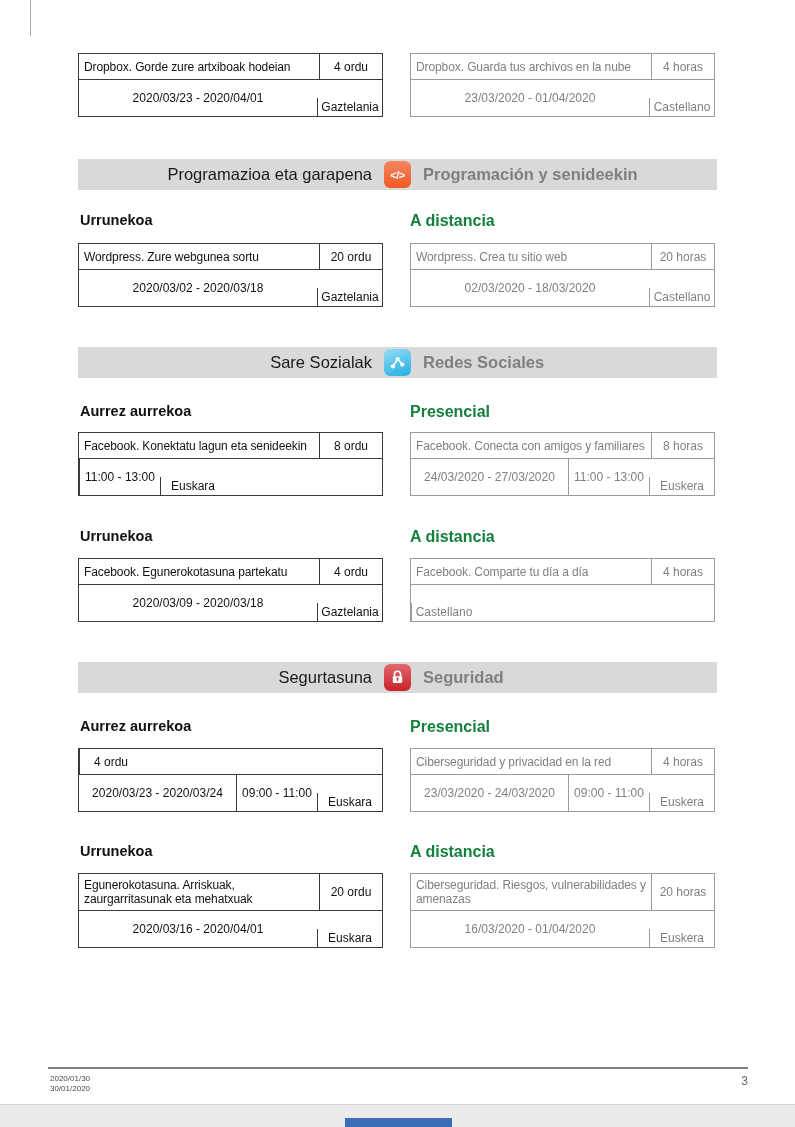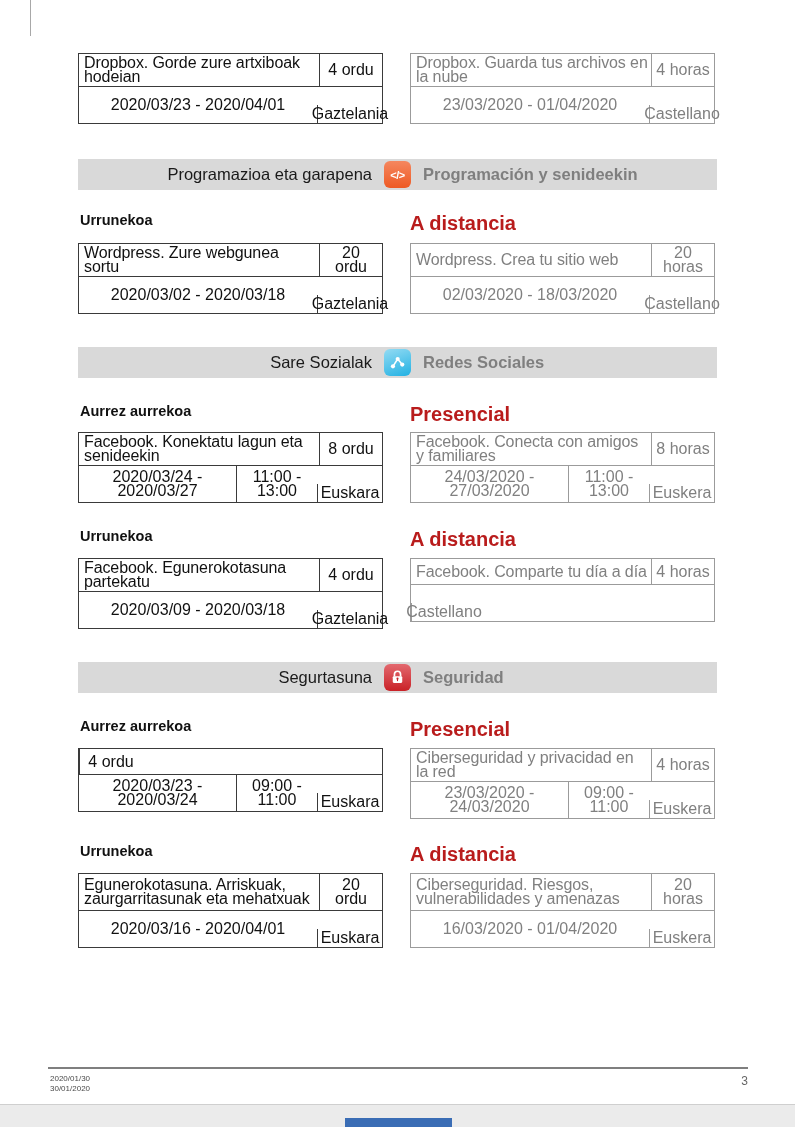--- a/index.html
+++ b/index.html
@@ -8,21 +8,21 @@
   .page { position:relative; width:795px; height:1127px; background:#ffffff; overflow:hidden; }
 
   
   .pair { position:absolute; left:78px; width:639px; }
   .ctable { position:absolute; top:0; width:305px; background:#fff; border:1px solid #3a3a3a; }
   .ctable.eu { left:0; color:#111111; }
   .ctable.es { left:332px; border-color:#9b9b9b; color:#808080; }
   .tr { display:flex; align-items:stretch; min-height:25px; }
   .tr + .tr { border-top:1px solid #3a3a3a; }
   .es .tr + .tr { border-top-color:#9b9b9b; }
-  .td { display:flex; align-items:center; justify-content:center; font-size:16px; line-height:14px; padding:2px 4px; text-align:center; }
+  .td { display:flex; align-items:center; justify-content:center; font-size:12px; line-height:14px; padding:2px 4px; text-align:center; }
   .td.title { flex:1; justify-content:flex-start; text-align:left; padding:2px 3px 2px 5px; letter-spacing:-0.1px; }
   .td.hours { width:63px; border-left:1px solid #3a3a3a; }
   .td.dates { flex:1; }
   .td.time  { width:81px; border-left:1px solid #3a3a3a; }
   .td.lang  { width:65px; border-left:1px solid #3a3a3a;margin-top:18px; }
   .es .td.hours, .es .td.time, .es .td.lang { border-left-color:#9b9b9b; }
   .tall .tr.first { min-height:36px; }
 
   
   .section-bar { position:absolute; left:78px; width:639px; height:31px; background:#d9d9d9; display:flex; align-items:center; }
@@ -30,21 +30,21 @@
   .section-bar .es-title { flex:1; text-align:left;  font-weight:bold; font-size:16.5px; color:#7f7f7f; }
   .badge { width:27px; height:27px; border-radius:6px; margin:0 12px; flex:0 0 auto;
            display:flex; align-items:center; justify-content:center; }
   .badge.code  { background:linear-gradient(180deg,#f5875f,#ee5a24); color:#fff; font-weight:bold; font-size:11px; letter-spacing:-0.5px; }
   .badge.share { background:linear-gradient(160deg,#93dbf3,#22b1e3); }
   .badge.lock  { background:linear-gradient(180deg,#e3696f,#c92127); }
 
   
   .modes { position:absolute; left:78px; width:639px; height:18px; }
   .mode-eu { position:absolute; left:2px;  font-weight:bold; font-size:14.5px; color:#111111; }
-  .mode-es { position:absolute; left:332px; font-weight:bold; font-size:20px; color:#b91c1c; }
+  .mode-es { position:absolute; left:332px; font-weight:bold; font-size:16px; color:#15803d; }
 
   
   .footer-line { position:absolute; left:48px; top:1067px; width:700px; height:2px; background:#7f7f7f; }
   .footer-dates { position:absolute; left:50px; top:1074px; font-size:8px; color:#4a4a4a; line-height:10px; }
   .page-number { position:absolute; left:726px; top:1074px; width:22px; text-align:right; font-size:12px; color:#666666; }
   .edge-line { position:absolute; left:30px; top:0; width:1px; height:36px; background:#a8a8a8; }
   .bottom-strip { position:absolute; left:0; top:1104px; width:795px; height:23px; background:#ebebeb; border-top:1px solid #cfcfcf; }
   .next-page-blue { position:absolute; left:345px; top:1118px; width:107px; height:9px; background:#3a6db5; }
 </style>
 </head>
@@ -132,21 +132,20 @@
     <span class="mode-es">Presencial</span>
   </div>
 
   <div class="pair" style="top:432px">
     <div class="ctable eu">
       <div class="tr first">
         <div class="td title">Facebook. Konektatu lagun eta senideekin</div>
         <div class="td hours">8 ordu</div>
       </div>
       <div class="tr">
-        <div class="td dates">2020/03/24 - 2020/03/27</div>
         <div class="td time">11:00 - 13:00</div>
         <div class="td lang">Euskara</div>
       </div>
     </div>
     <div class="ctable es">
       <div class="tr first">
         <div class="td title">Facebook. Conecta con amigos y familiares</div>
         <div class="td hours">8 horas</div>
       </div>
       <div class="tr">

